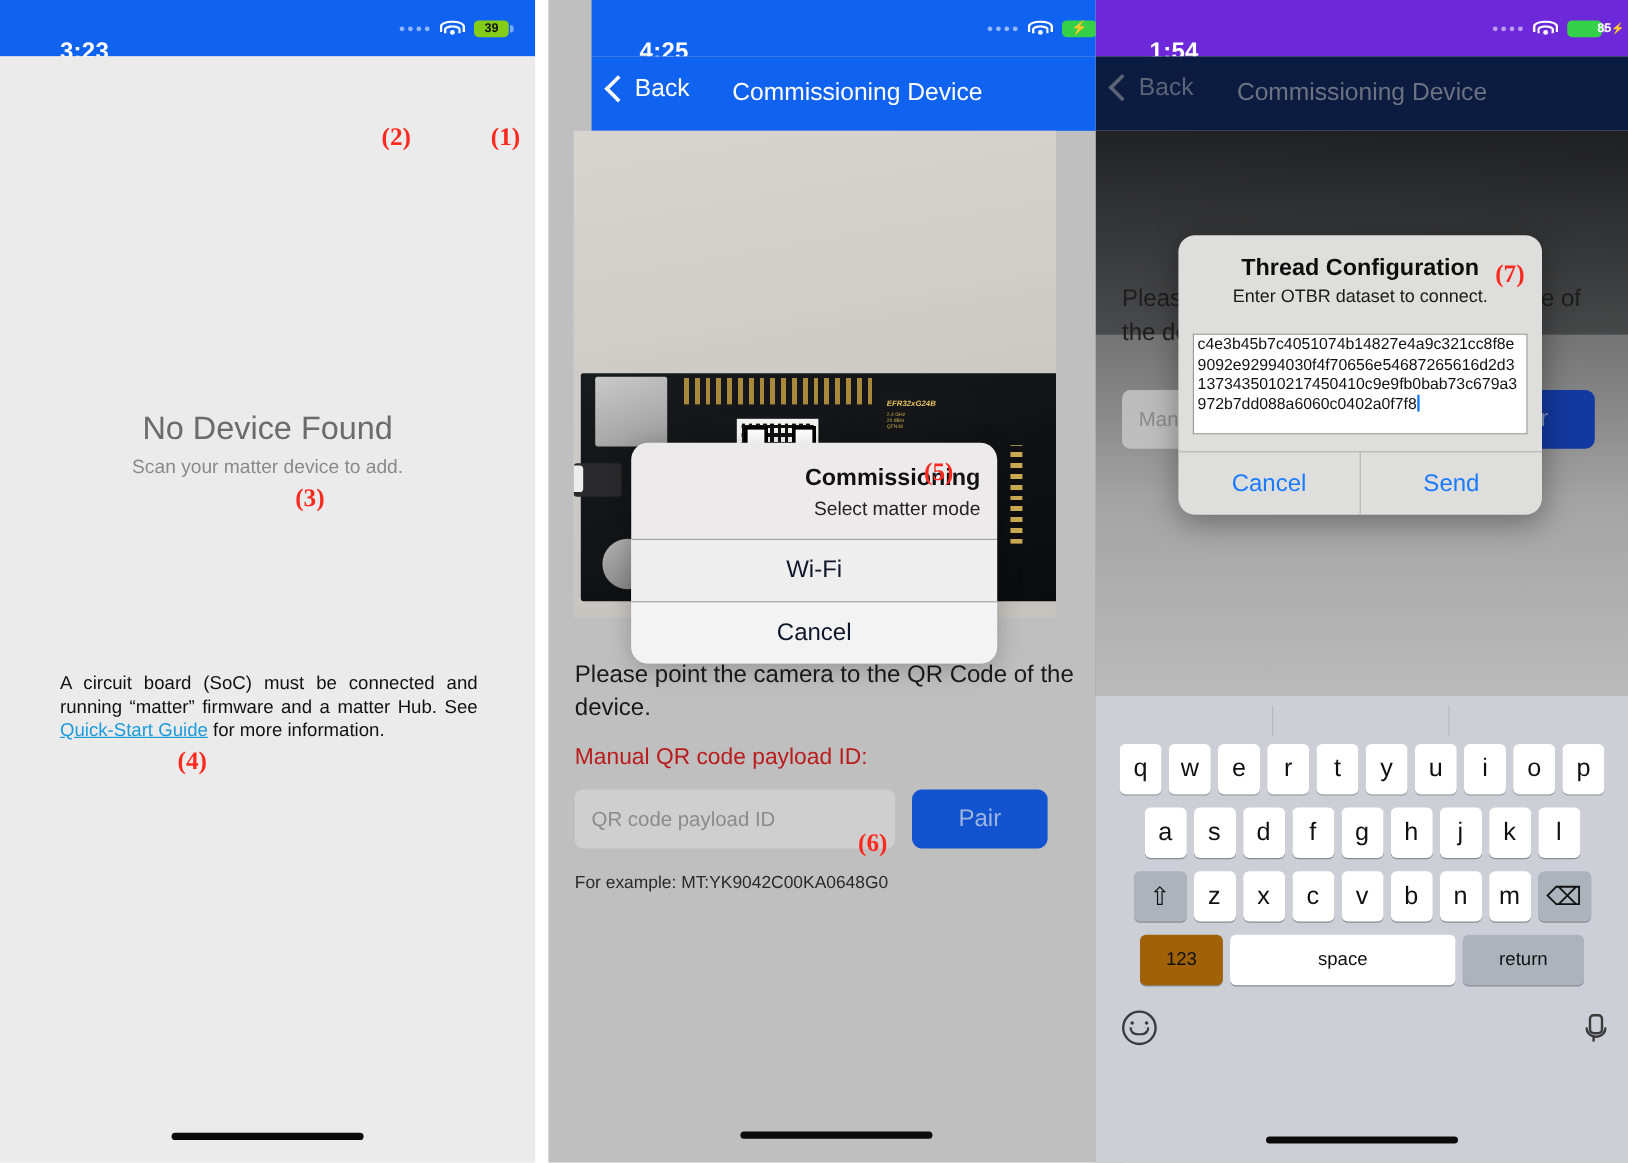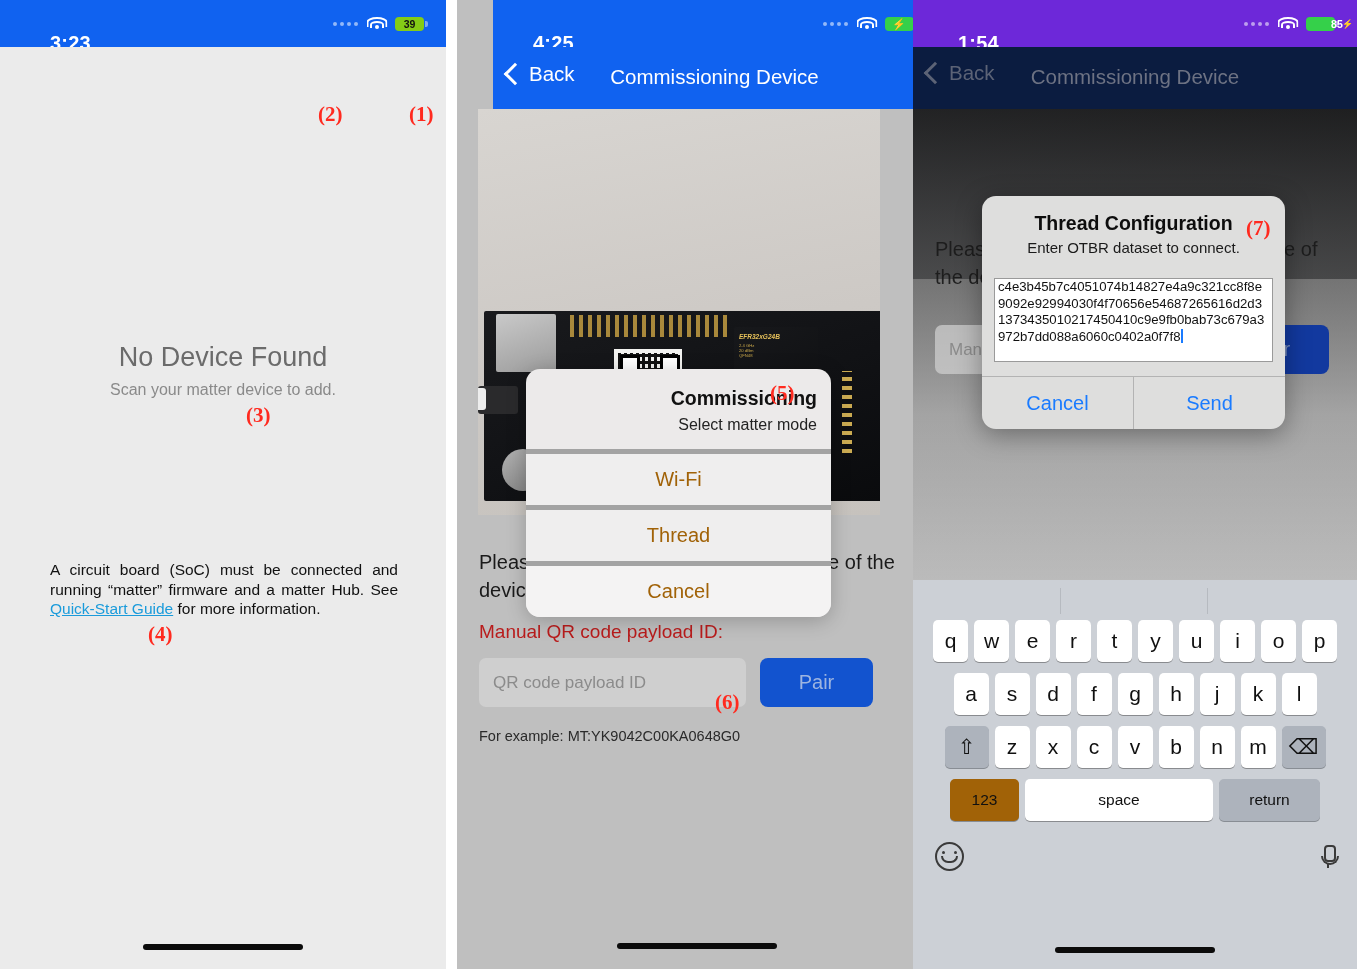--- a/index.html
+++ b/index.html
@@ -101,21 +101,21 @@
   .qrinput{width:267px;height:49px;border:none;border-radius:7px;background:#cfcfcf;font-size:17px;color:#7c7c7c;padding:0 14px;box-sizing:border-box;font-family:"Liberation Sans",sans-serif;}
   .qrinput::placeholder{color:#8b8b8b;}
   .pairbtn{width:113px;height:49px;border:none;border-radius:8px;background:#1253cf;color:#9db4e0;font-size:20px;font-family:"Liberation Sans",sans-serif;}
   .example{position:absolute;left:22px;top:728px;font-size:14.5px;color:#2a2a2a;}
 
   
   .sheet{position:absolute;left:69px;top:369px;width:305px;border-radius:14px;overflow:hidden;background:#eceaea;box-shadow:0 4px 20px rgba(0,0,0,.22);}
   .sheet-head{padding:18px 14px 15px;text-align:right;}
   .sheet-title{font-size:19.5px;font-weight:bold;color:#111;}
   .sheet-sub{font-size:16px;color:#232323;margin-top:6px;}
-  .sheet-item{height:51px;display:flex;align-items:center;justify-content:center;font-size:20px;color:#a16207;border-top:5px solid #a3a3a3;background:#efeeee;}
+  .sheet-item{height:51px;display:flex;align-items:center;justify-content:center;font-size:20px;color:#0f172a;border-top:1px solid #a3a3a3;background:#efeeee;}
   .sheet-item.cancel{background:#f4f3f3;}
 
   
   .p3 .statusbar{background:#6d28d9;}
   .p3 .navbar{background:#0b1c40;}
   .p3 .nav-title{color:#6d7283;}
   .p3 .nav-back{color:#5c6376;}
   .p3-scene{position:absolute;left:0;top:109px;width:444px;height:471px;overflow:hidden;background:#6e6e6e;}
   .p3-photo{position:absolute;left:0;top:0;width:444px;height:170px;background:linear-gradient(160deg,#1b1c1f,#0b0c0e);}
   .p3-dim{position:absolute;left:0;top:0;width:444px;height:471px;background:linear-gradient(180deg,rgba(40,40,40,.55) 0%,rgba(120,120,120,.55) 36%,rgba(190,190,190,.35) 100%);}
@@ -263,21 +263,20 @@
       <button class="pairbtn">Pair</button>
     </div>
     <div class="example">For example: MT:YK9042C00KA0648G0</div>
 
     <div class="sheet">
       <div class="sheet-head">
         <div class="sheet-title">Commissioning</div>
         <div class="sheet-sub">Select matter mode</div>
       </div>
       <div class="sheet-item">Wi-Fi</div>
-      <div class="sheet-item">Thread</div>
       <div class="sheet-item cancel">Cancel</div>
     </div>
 
     <div class="homebar"></div>
     <div class="mk" style="left:313px;top:381px;">(5)</div>
     <div class="mk" style="left:258px;top:690px;">(6)</div>
   </div>
 
   <div class="panel p3">
     <div class="statusbar">

